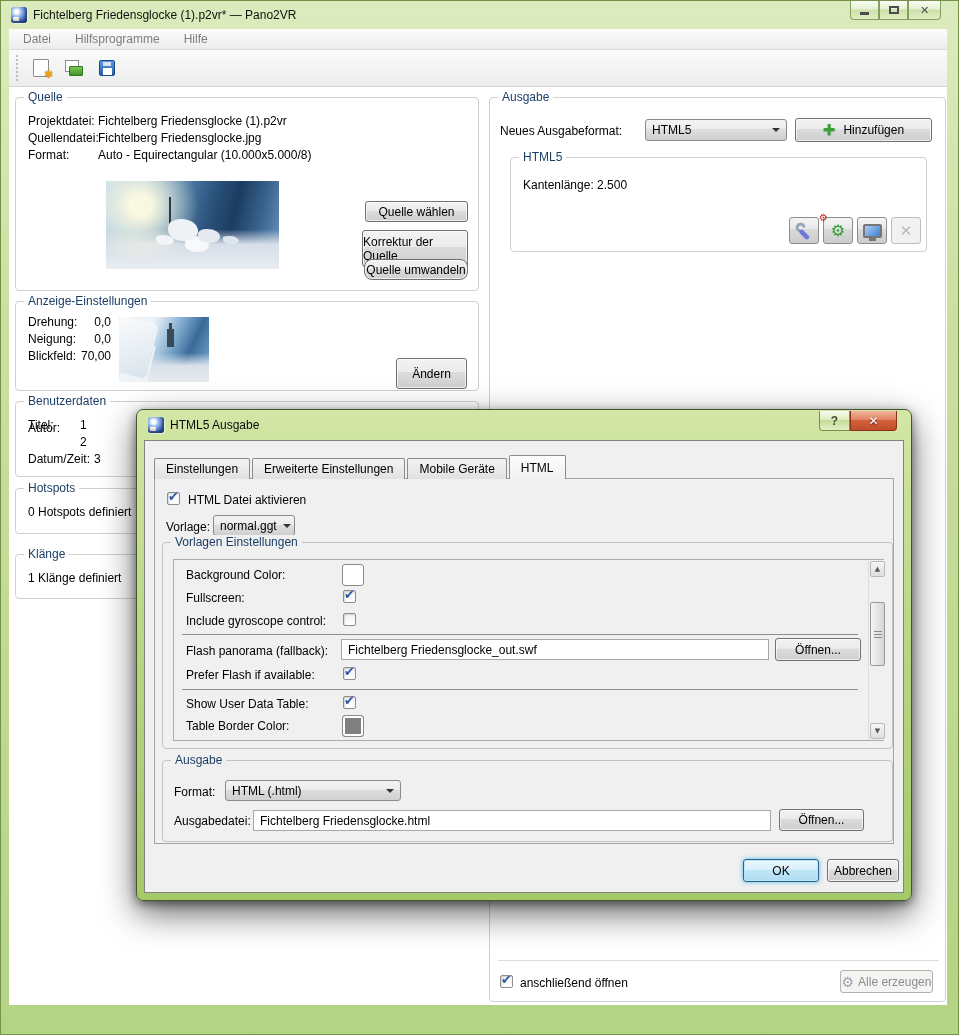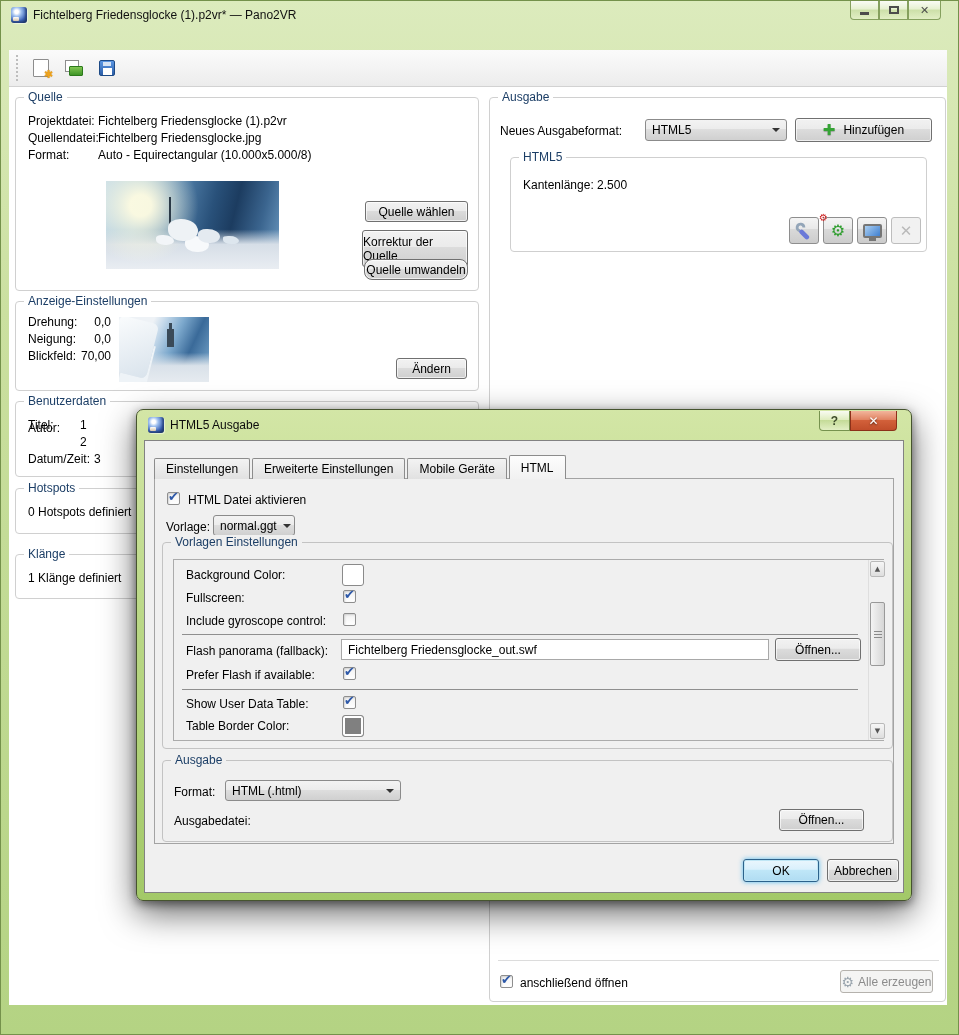--- a/index.html
+++ b/index.html
@@ -167,20 +167,25 @@
         </div>
       <div class="win-btn">
           <span class="glyph-max"></span>
         </div>
       <div class="win-btn">
           <span class="glyph-x">✕</span>
         </div>
     </div>
   </div>
 
+  <div class="menubar">
+    <span class="menu-item">Datei</span>
+    <span class="menu-item">Hilfsprogramme</span>
+    <span class="menu-item">Hilfe</span>
+  </div>
 
   <div class="toolbar">
     <span class="gripper"></span>
     <div class="tool-btn">
       <span class="ic-newfile">
           <span class="star">✱</span>
         </span>
     </div>
     <div class="tool-btn">
       <span class="ic-open">
@@ -217,21 +222,21 @@
       <span class="flabel" style="left:12px; top:13px;">Drehung:</span>
       <span class="fvalue" style="left:55px; top:13px; width:40px; text-align:right;">0,0</span>
       <span class="flabel" style="left:12px; top:30px;">Neigung:</span>
       <span class="fvalue" style="left:55px; top:30px; width:40px; text-align:right;">0,0</span>
       <span class="flabel" style="left:12px; top:47px;">Blickfeld:</span>
       <span class="fvalue" style="left:55px; top:47px; width:40px; text-align:right;">70,00</span>
       <div class="pano-thumb">
         <span class="ice"></span>
         <span class="tower"></span>
       </div>
-      <div class="btn" style="left:380px; top:56px; width:71px; height:21px;">Ändern</div>
+      <div class="btn" style="left:380px; top:56px; width:71px; height:31px;">Ändern</div>
     </div>
 
     <div class="group" style="left:6px; top:314px; width:464px; height:76px;">
       <span class="glabel">Benutzerdaten</span>
       <span class="flabel" style="left:12px; top:16px;">Titel:</span>
       <span class="fvalue" style="left:64px; top:16px;">1</span>
       <span class="flabel" style="left:12px; top:19px;">Autor:</span>
       <span class="fvalue" style="left:64px; top:33px;">2</span>
       <span class="flabel" style="left:12px; top:50px;">Datum/Zeit:</span>
       <span class="fvalue" style="left:78px; top:50px;">3</span>
@@ -374,20 +379,23 @@
       </div>
 
       <div class="grp" style="left:7px; top:281px; width:731px; height:82px;">
         <span class="glabel">Ausgabe</span>
         <span class="flabel" style="left:11px; top:24px;">Format:</span>
         <div class="combo" style="left:62px; top:19px; width:176px; height:21px;">
           <span class="ctext">HTML (.html)</span>
           <span class="arrow"></span>
         </div>
         <span class="flabel" style="left:11px; top:53px;">Ausgabedatei:</span>
+        <div class="input" style="left:90px; top:49px; width:518px; height:21px;">
+          <span>Fichtelberg Friedensglocke.html</span>
+        </div>
         <div class="btn" style="left:616px; top:48px; width:85px; height:22px;">Öffnen...</div>
       </div>
     </div>
 
     <div class="dlg-buttons">
       <div class="btn default" style="left:598px; top:418px; width:76px;">OK</div>
       <div class="btn" style="left:682px; top:418px; width:72px;">Abbrechen</div>
     </div>
   </div>
 </div>

